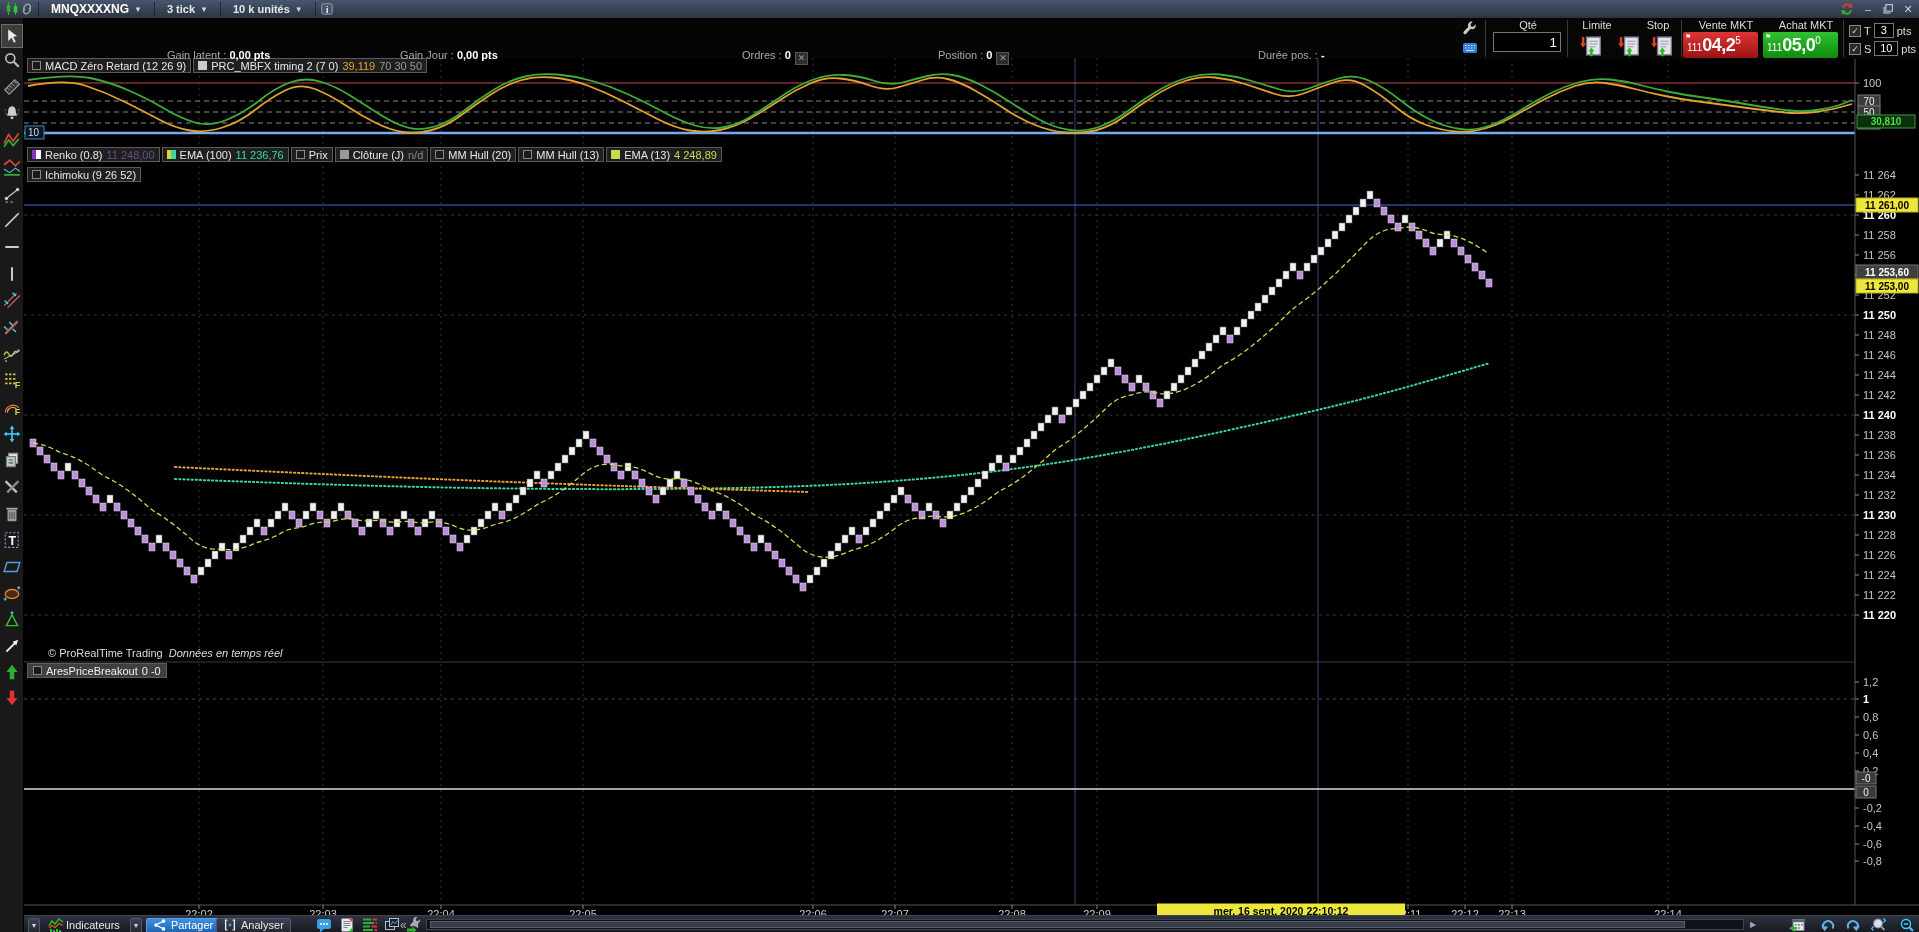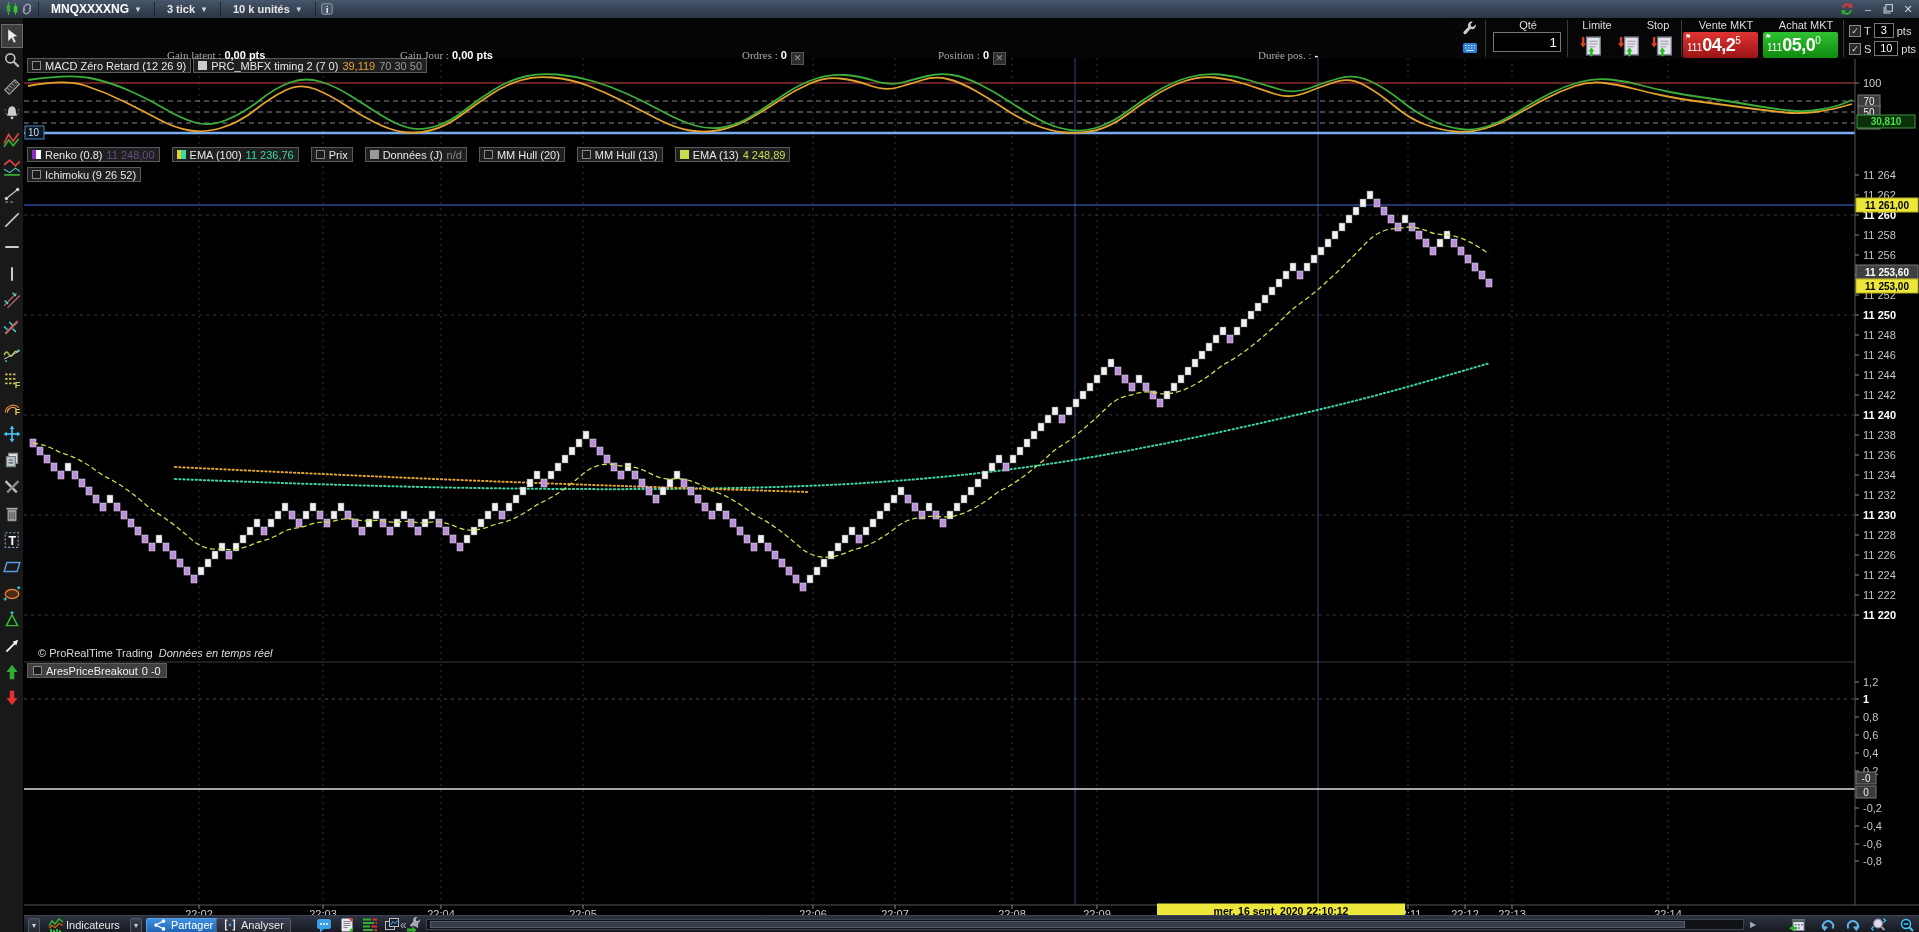--- a/index.html
+++ b/index.html
@@ -11,21 +11,21 @@
   .tb-dd{display:flex;align-items:center;gap:5px;padding:0 8px;color:#e8e8e8;cursor:default;}
   .tb-dd b{font-size:12px;color:#fff;}
   .caret{font-size:8px;color:#cfd6e0;}
   .tb-right{margin-left:auto;display:flex;align-items:center;gap:6px;padding-right:4px;}
   .winbtn{color:#c9d2dd;width:14px;text-align:center;font-size:11px;}
   .icon16{width:16px;height:16px;display:inline-block;}
   .icon14{width:14px;height:14px;display:inline-block;}
   
   #accountbar{position:absolute;left:24px;top:18px;width:1431px;height:40px;background:#050505;z-index:20;}
   .ab-item{position:absolute;top:31px;white-space:nowrap;}
-  .ab-label{color:#a8a8a8;font-family:Liberation Serif, serif;}
+  .ab-label{color:#a8a8a8;}
   .ab-value{color:#fff;font-weight:bold;}
   .xicon{display:inline-block;width:13px;height:13px;background:#2e2e2e;border:1px solid #555;color:#999;font-size:9px;line-height:11px;text-align:center;vertical-align:-2px;margin-left:4px;}
   
   #tradepanel{position:absolute;left:1455px;top:18px;width:464px;height:41px;background:#060606;z-index:25;}
   .tp-sep{position:absolute;top:2px;bottom:2px;width:1px;background:#3a3a3a;}
   .tp-head{position:absolute;top:1px;color:#ddd;text-align:center;}
   .tp-input{position:absolute;background:#000;border:1px solid #777;color:#fff;text-align:right;padding:1px 3px;height:20px;}
   .mkt-btn{position:absolute;top:14px;width:75px;height:26px;border-radius:2px;color:#fff;cursor:pointer;}
   .mkt-flag{position:absolute;left:2px;top:1px;font-size:7px;color:#fff;}
   .mkt-price{position:absolute;left:4px;top:3px;white-space:nowrap;}
@@ -37,23 +37,23 @@
   .ts-box{width:20px;height:15px;background:#000;border:1px solid #777;color:#fff;text-align:center;line-height:13px;}
   
   #lefttoolbar{position:absolute;left:0;top:18px;width:24px;height:914px;background:#191919;border-right:1px solid #000;z-index:20;}
   .lt-icon{position:absolute;left:3px;width:18px;height:18px;}
   .lt-icon.sel{background:#3d3d3d;border:1px solid #6a6a6a;left:1px;width:22px;height:24px;padding:2px;}
   
   .ind-box{display:inline-flex;align-items:center;gap:4px;background:rgba(34,34,34,.92);border:1px solid #5a5a5a;height:15px;padding:0 4px;white-space:nowrap;color:#e8e8e8;}
   .swatch{width:9px;height:9px;display:inline-block;}
   .chk-s{width:9px;height:9px;background:#1a1a1a;border:1px solid #888;display:inline-block;}
   #ind-row{position:absolute;left:27px;top:58px;z-index:10;display:flex;gap:2px;}
-  #legend-row1{position:absolute;left:27px;top:147px;z-index:10;display:flex;gap:12px;align-items:flex-end;}
+  #legend-row1{position:absolute;left:27px;top:147px;z-index:10;display:flex;gap:2px;align-items:flex-end;}
   #legend-row2{position:absolute;left:27px;top:167px;z-index:10;display:flex;}
-  #chart-footer{position:absolute;left:38px;top:647px;z-index:10;color:#ddd;white-space:nowrap;}
+  #chart-footer{position:absolute;left:48px;top:647px;z-index:10;color:#ddd;white-space:nowrap;}
   #ares-box{position:absolute;left:27px;top:663px;z-index:10;background:#3f3f3f;border:1px solid #5e5e5e;height:15px;display:inline-flex;align-items:center;gap:4px;padding:0 5px;color:#eee;}
   
   #bottombar{position:absolute;left:24px;top:915px;width:1895px;height:17px;background:linear-gradient(#2e3342,#171a21);border-top:1px solid #3c4250;z-index:30;}
   .bb-abs{position:absolute;top:0;height:17px;display:flex;align-items:center;}
   .bb-btn{height:15px;margin-top:1px;display:flex;align-items:center;gap:4px;padding:0 6px;border:1px solid #50586a;background:linear-gradient(#3a4152,#23272f);color:#e8e8e8;border-radius:2px;}
   .bb-btn.blue{background:linear-gradient(#3f90e0,#1f64b4);border-color:#5aa0e8;color:#fff;}
   #bb-scroll{position:absolute;left:402px;top:3px;width:1318px;height:11px;background:#101216;border:1px solid #3c4250;}
   #bb-thumb{position:absolute;left:3px;top:1px;width:1255px;height:7px;background:#363c48;border:1px solid #565e6e;}
   svg text{font-family:"Liberation Sans",sans-serif;}
 </style>
@@ -685,21 +685,21 @@
         <span class="swatch" style="background:linear-gradient(90deg,#e2d22e 50%,#38d8a2 50%)"></span>
         <span>EMA (100)</span>
         <span style="color:#38d8a2">11 236,76</span>
       </span>
     <span class="ind-box">
         <span class="chk-s"></span>
         <span>Prix</span>
       </span>
     <span class="ind-box">
         <span class="swatch" style="background:#999"></span>
-        <span>Données (J)</span>
+        <span>Clôture (J)</span>
         <span style="color:#888">n/d</span>
       </span>
     <span class="ind-box">
         <span class="chk-s"></span>
         <span>MM Hull (20)</span>
       </span>
     <span class="ind-box">
         <span class="chk-s"></span>
         <span>MM Hull (13)</span>
       </span>

